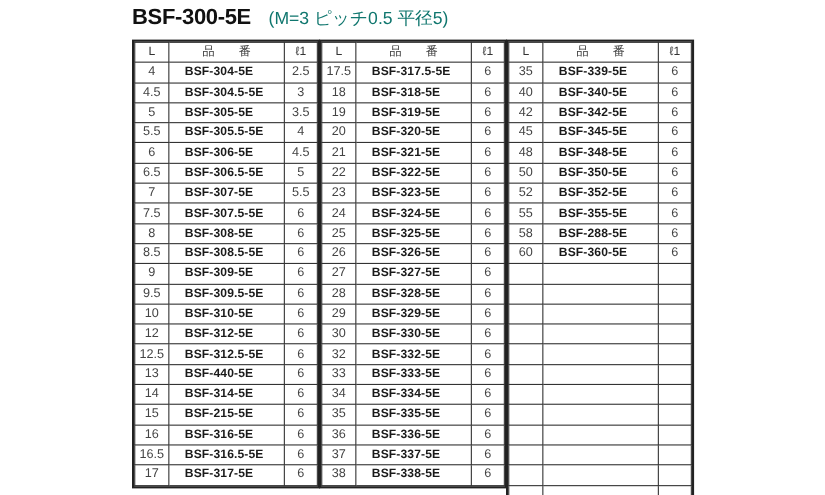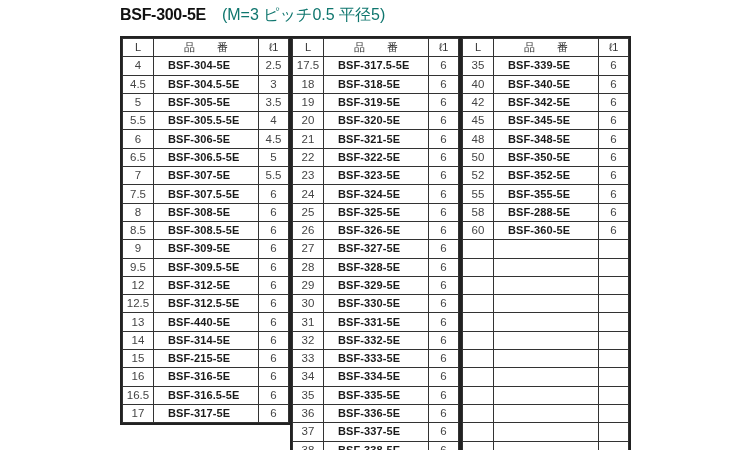--- a/index.html
+++ b/index.html
@@ -1,18 +1,18 @@
 <!DOCTYPE html>
 <html><head>
 <meta charset="utf-8">
 <style>
   html, body { margin: 0; padding: 0; background: #ffffff; }
   body { width: 750px; height: 450px; position: relative; overflow: hidden; font-family: "Liberation Sans", "DejaVu Sans", sans-serif; color: #1a1a1a; }
   .title { position: absolute; left: 120px; top: 5px; height: 30px; display: flex; align-items: baseline; }
-  .title-main { font-weight: bold; font-size: 16px; letter-spacing: -0.3px; color: #111; }
+  .title-main { font-weight: bold; font-size: 20px; letter-spacing: -0.3px; color: #111; }
   .title-sub { font-size: 16px; margin-left: 16px; color: #0f766e; }
   .tbl { position: absolute; top: 36px; border: 2px solid #222; box-sizing: border-box; border-collapse: collapse; }
   table { border-collapse: collapse; table-layout: fixed; }
   td, th { border: 1px solid #333; height: 17.3px; padding: 0; font-size: 11.5px; text-align: center; font-weight: normal; line-height: 17px; white-space: nowrap; overflow: hidden; }
   th { font-size: 11px; color: #333; }
   td.l { color: #444; font-size: 11.5px; }
   td.pn { font-weight: bold; font-size: 11px; color: #1a1a1a; letter-spacing: 0.1px; text-align: left; padding-left: 14px; }
   td.e { color: #444; }
   .t1 { left: 120px; }
   .t2 { left: 290px; }
@@ -98,20 +98,25 @@
           <td class="l">9</td>
           <td class="pn">BSF-309-5E</td>
           <td class="e">6</td>
         </tr>
         <tr>
           <td class="l">9.5</td>
           <td class="pn">BSF-309.5-5E</td>
           <td class="e">6</td>
         </tr>
         <tr>
+          <td class="l">10</td>
+          <td class="pn">BSF-310-5E</td>
+          <td class="e">6</td>
+        </tr>
+        <tr>
           <td class="l">12</td>
           <td class="pn">BSF-312-5E</td>
           <td class="e">6</td>
         </tr>
         <tr>
           <td class="l">12.5</td>
           <td class="pn">BSF-312.5-5E</td>
           <td class="e">6</td>
         </tr>
         <tr>
@@ -227,25 +232,20 @@
           <td class="l">29</td>
           <td class="pn">BSF-329-5E</td>
           <td class="e">6</td>
         </tr>
         <tr>
           <td class="l">30</td>
           <td class="pn">BSF-330-5E</td>
           <td class="e">6</td>
         </tr>
         <tr>
-          <td class="l">31</td>
-          <td class="pn">BSF-331-5E</td>
-          <td class="e">6</td>
-        </tr>
-        <tr>
           <td class="l">32</td>
           <td class="pn">BSF-332-5E</td>
           <td class="e">6</td>
         </tr>
         <tr>
           <td class="l">33</td>
           <td class="pn">BSF-333-5E</td>
           <td class="e">6</td>
         </tr>
         <tr>

